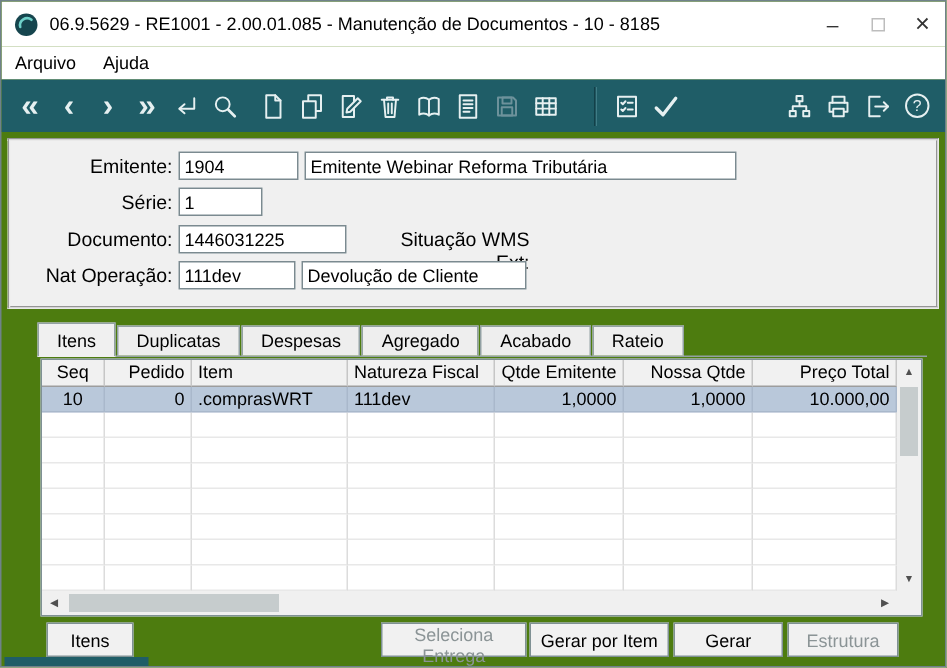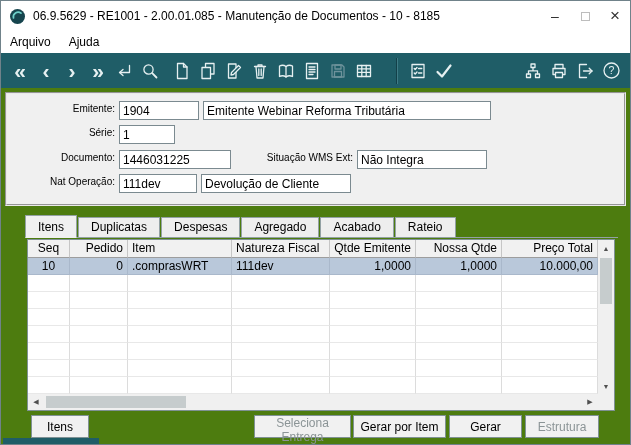--- a/index.html
+++ b/index.html
@@ -32,21 +32,21 @@
   .tb svg { stroke:#e6f0f1; fill:none; stroke-width:1.3; stroke-linecap:round; stroke-linejoin:round; }
   .tb.dis svg { stroke:#6d929b; }
   .navg { font-size:21px; line-height:24px; color:#e6f0f1; font-weight:bold; }
   .sp6 { width:6px; flex:0 0 auto; } .sp12 { width:12px; flex:0 0 auto; }
   .tbsep { width:2px; height:26px; border-left:1px solid #134049; border-right:1px solid #3f7c86;
     margin:0 7px; flex:0 0 auto; }
   .tbright { margin-left:auto; display:flex; }
   
   .formpanel { position:absolute; top:91px; left:4px; width:621px; height:114px;
     background:#f0f0f0; border:2px groove #e9e9e9; }
-  .flabel { position:absolute; font-size:10px; color:#000; text-align:right; width:104px; }
+  .flabel { position:absolute; font-size:13px; color:#000; text-align:right; width:104px; }
   .finput { position:absolute; height:19px; border:1px solid #7b8a90; background:#fff;
     font-family:"Liberation Sans",sans-serif; font-size:12px; color:#000; padding:0 3px; }
   
   .tabstrip { position:absolute; top:214px; left:24px; width:593px; height:23px;
     display:flex; align-items:flex-end; border-bottom:1px solid #93a1a4; }
   .tab { font-size:12px; padding:2px 12px 3px 12px; height:20px;
     border:1px solid #93a1a4; border-bottom:none; background:#eeeeee;
     margin-right:1px; position:relative; }
   .tab.active { height:23px; background:#f0f0f0; z-index:2; padding-top:4px;
     border-bottom:1px solid #f0f0f0; margin-bottom:-1px; }
@@ -235,21 +235,20 @@
     <span class="flabel" style="left:4px; top:9px;">Emitente:</span>
     <input class="finput" style="left: 112px; top: 7px; width: 80px;" value="1904">
     <input class="finput" style="left: 196px; top: 7px; width: 288px;" value="Emitente Webinar Reforma Tributária">
 
     <span class="flabel" style="left:4px; top:33px;">Série:</span>
     <input class="finput" style="left: 112px; top: 31px; width: 56px;" value="1">
 
     <span class="flabel" style="left:4px; top:58px;">Documento:</span>
     <input class="finput" style="left: 112px; top: 56px; width: 112px;" value="1446031225">
     <span class="flabel" style="left:240px; top:58px; width:106px;">Situação WMS Ext:</span>
-    <input class="finput" style="left: 350px; top: 56px; width: 130px;" value="Não Integra">
 
     <span class="flabel" style="left:4px; top:82px;">Nat Operação:</span>
     <input class="finput" style="left: 112px; top: 80px; width: 78px;" value="111dev">
     <input class="finput" style="left: 194px; top: 80px; width: 150px;" value="Devolução de Cliente">
   </div>
 
   <div class="tabstrip">
     <div class="tab active">Itens</div>
     <div class="tab">Duplicatas</div>
     <div class="tab">Despesas</div>

